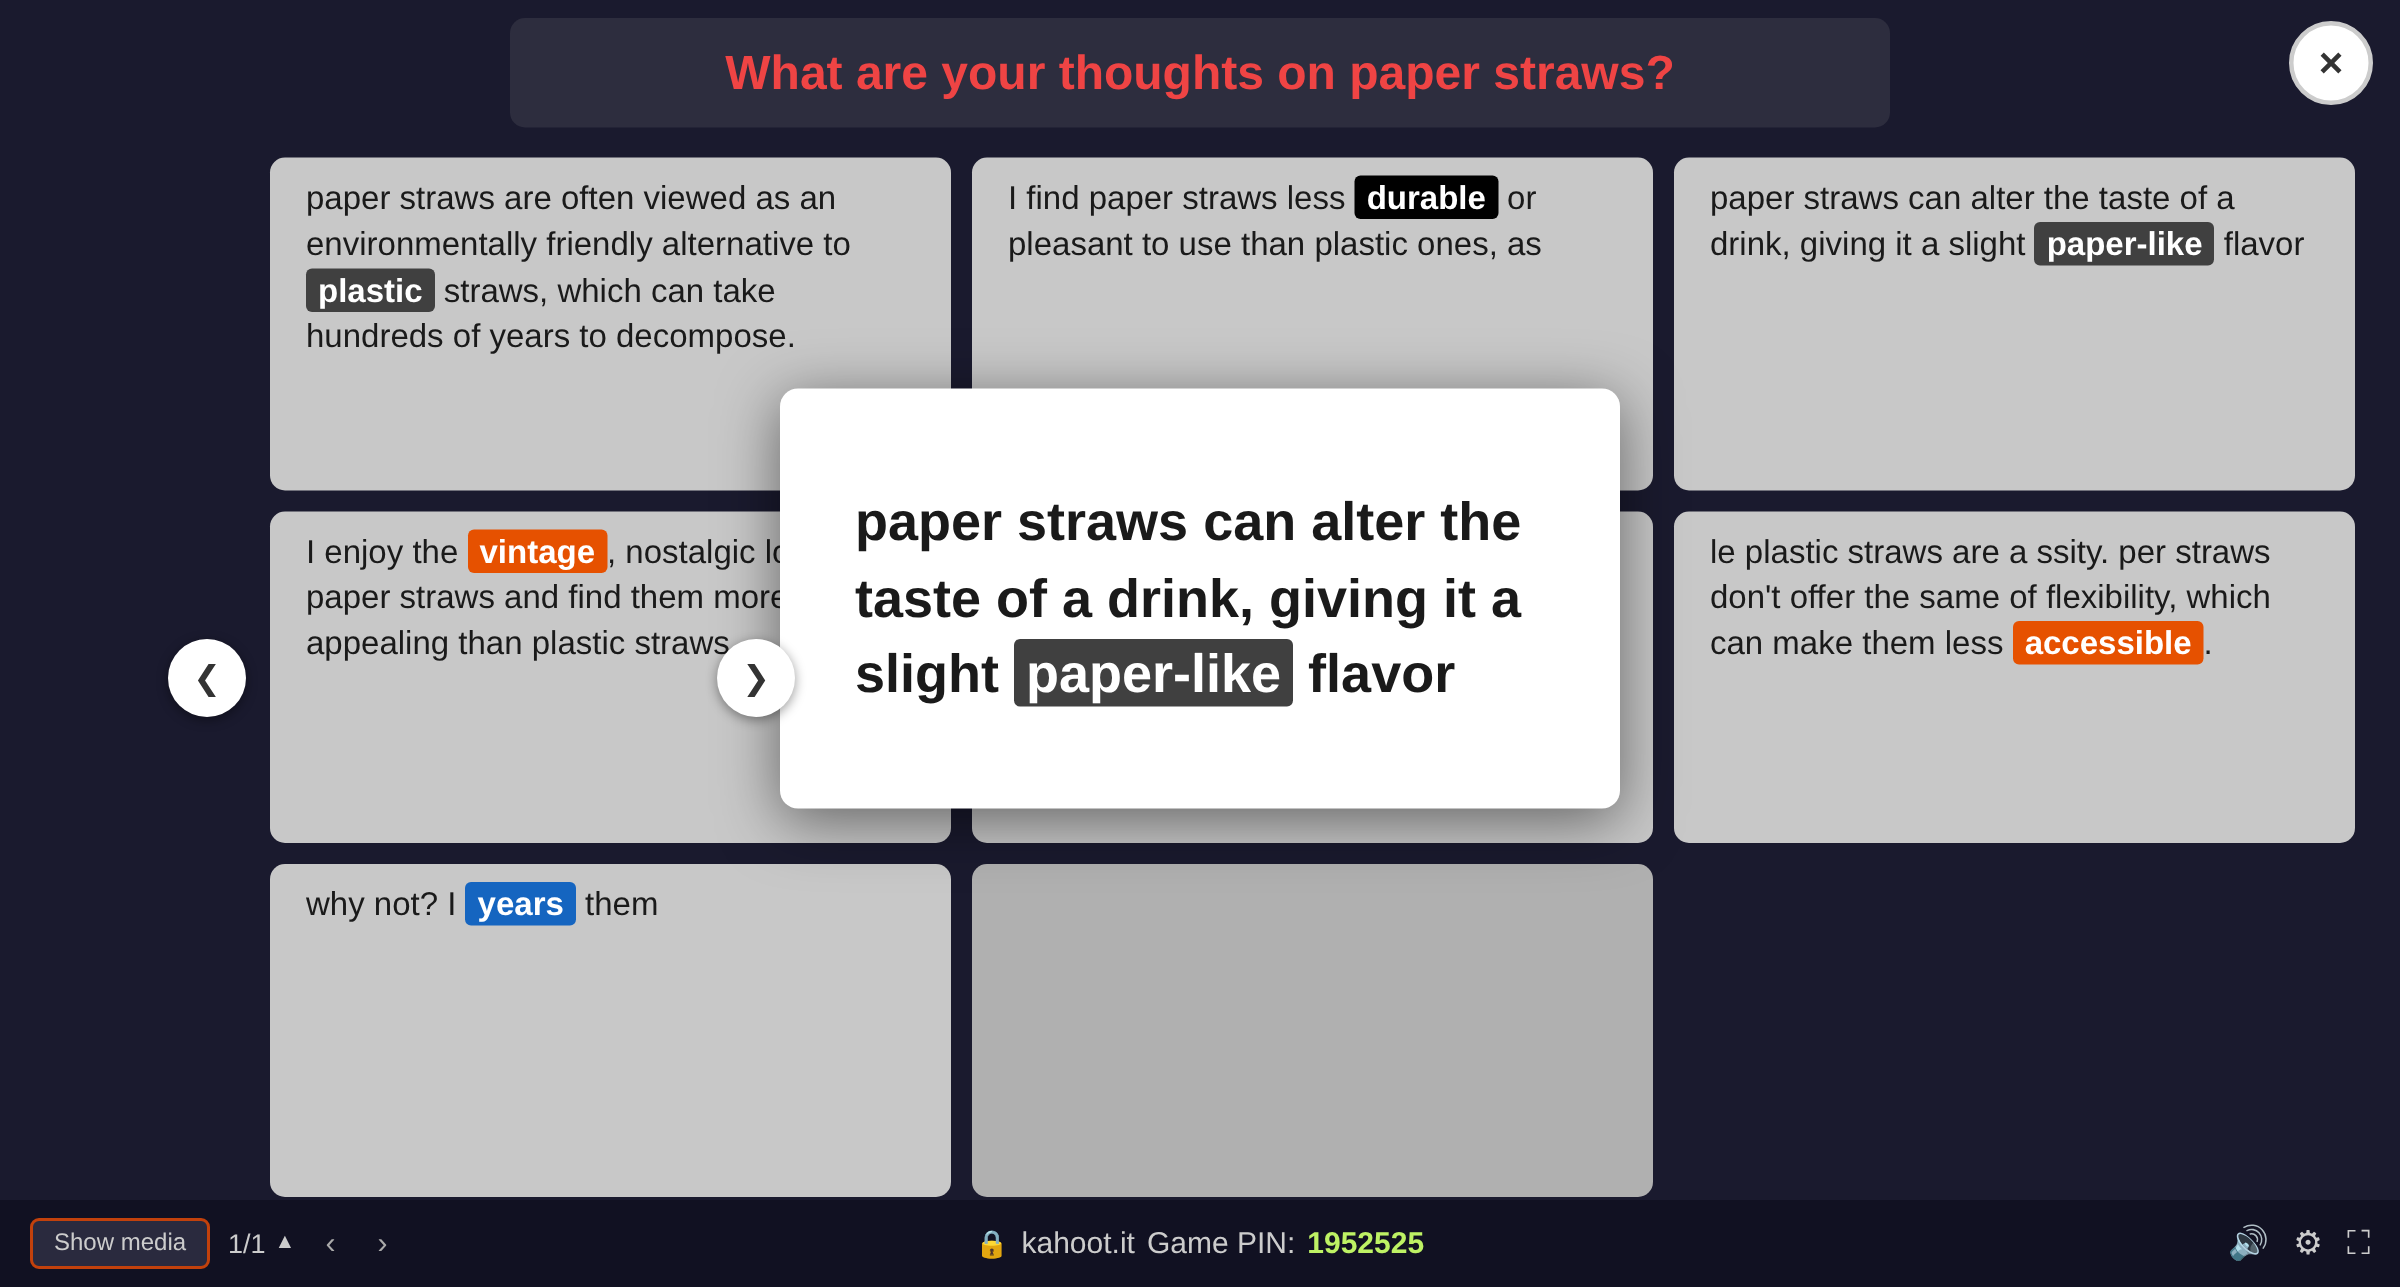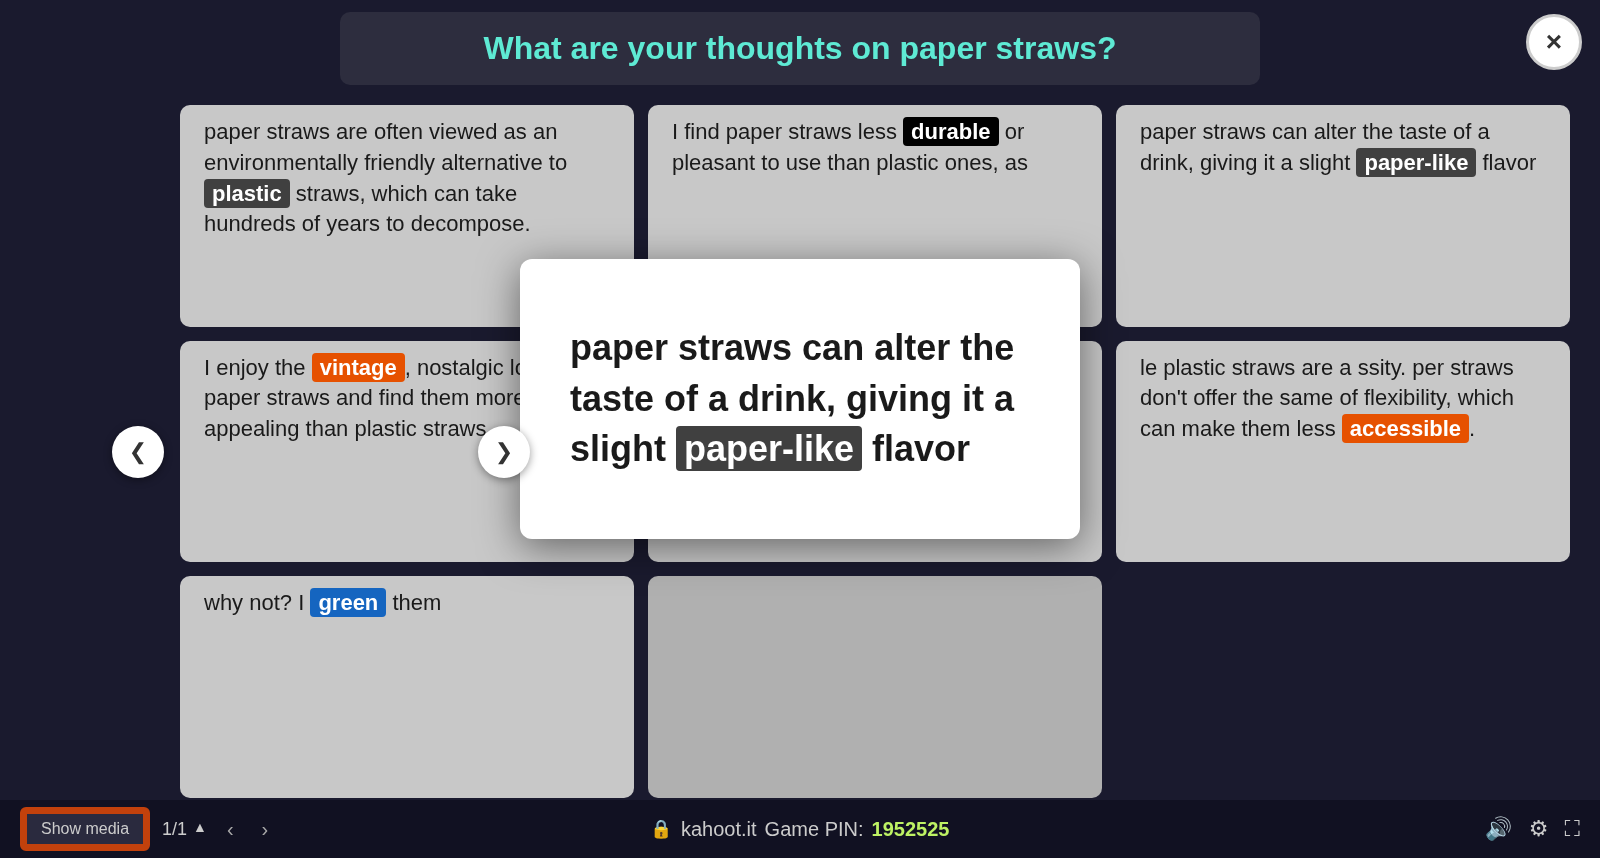--- a/index.html
+++ b/index.html
@@ -17,21 +17,21 @@
       position: absolute;
       top: 12px;
       left: 340px;
       right: 340px;
       background: #2d2d3e;
       border-radius: 10px;
       padding: 18px 30px;
       text-align: center;
     }
     .question-header h1 {
-      color: #5eead4;
+      color: #ef4444;
       font-size: 32px;
       font-weight: 700;
     }
 
     
     .close-btn {
       position: absolute;
       top: 14px;
       right: 18px;
       width: 56px;
@@ -171,21 +171,21 @@
     .bottom-left {
       position: absolute;
       left: 20px;
       display: flex;
       align-items: center;
       gap: 12px;
     }
     .show-media-btn {
       background: #2a2a3e;
       color: #ccc;
-      border: 7px solid #c2410c;
+      border: 2px solid #c2410c;
       border-radius: 6px;
       padding: 6px 14px;
       font-size: 16px;
       cursor: pointer;
     }
     .page-indicator {
       color: #ccc;
       font-size: 18px;
       display: flex;
       align-items: flex-start;
@@ -258,21 +258,21 @@
   <div class="card">
     <span>plastic ones, which can be a concern for businesses.</span>
   </div>
 
   <div class="card">
     <span>le plastic straws are a ssity. per straws don't offer the same of flexibility, which can make them less <span class="highlight highlight-orange">accessible</span>.</span>
   </div>
 
 
   <div class="card">
-    <span>why not? I <span class="highlight highlight-blue">green</span> them</span>
+    <span>why not? I <span class="highlight highlight-blue">years</span> them</span>
   </div>
 
   <div class="card" style="background:#b0b0b0;"></div>
 
 </div>
 
 <button class="nav-arr-left" style="top: calc(105px + (858px - 60px - 105px)/2);">
   <span>❮</span>
 </button>
 

